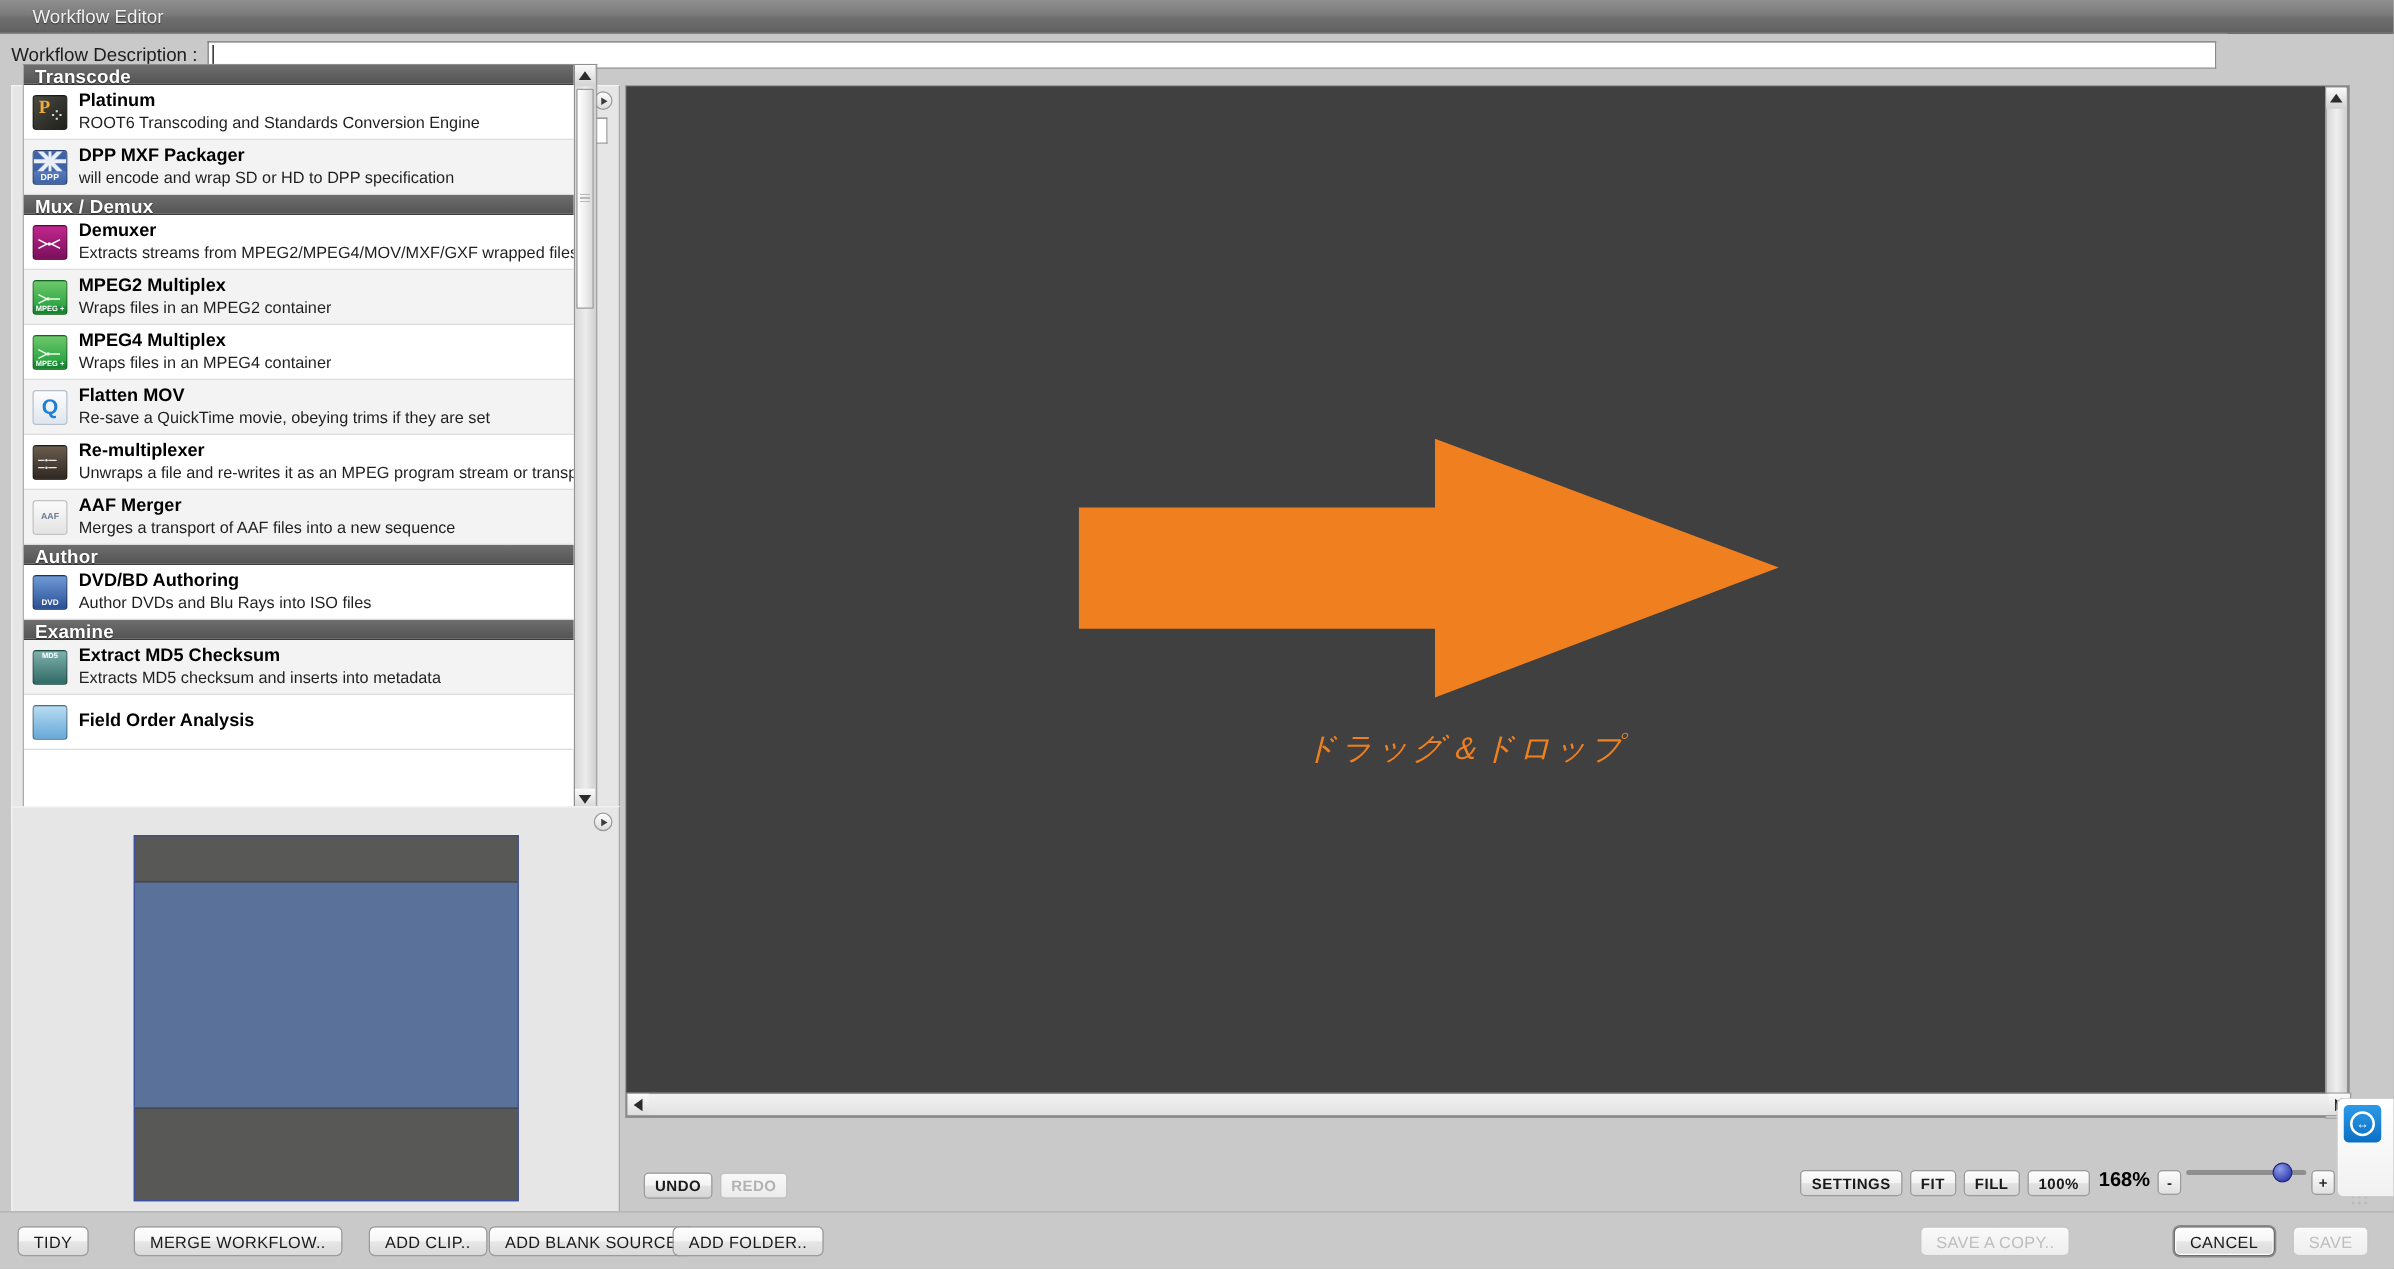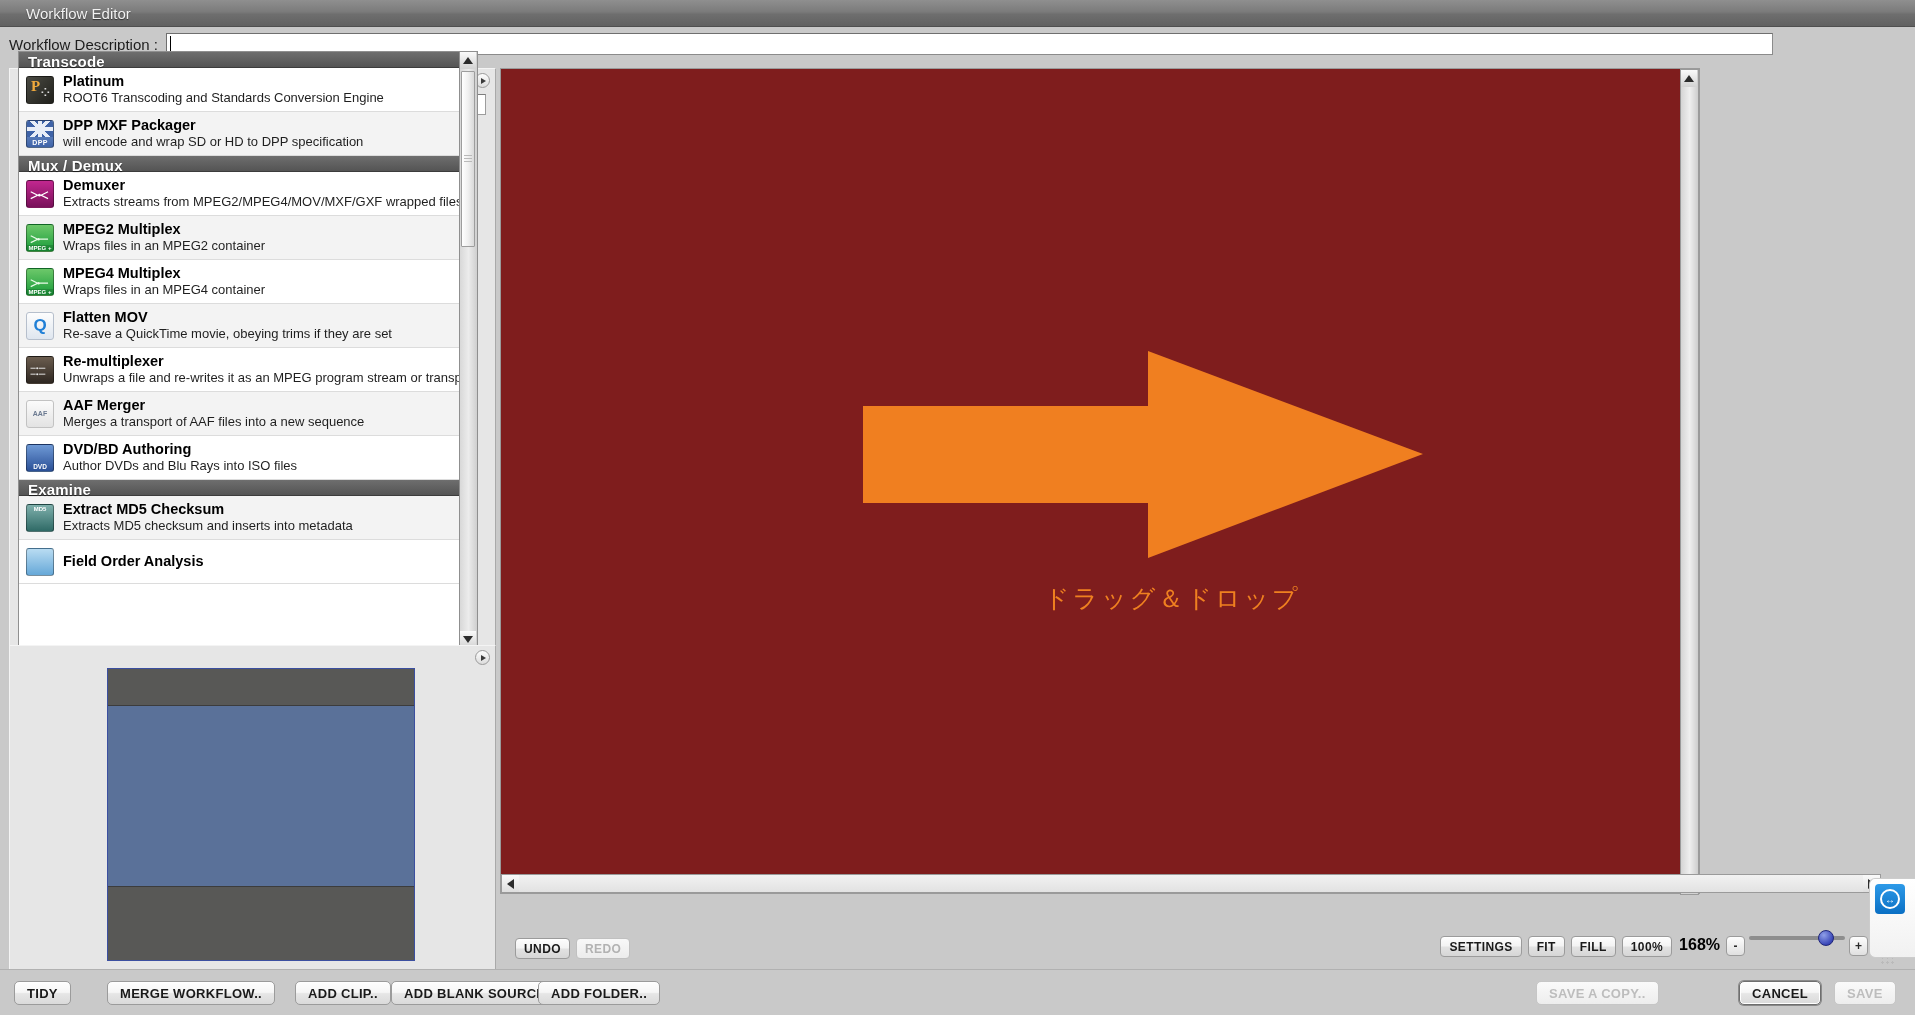--- a/index.html
+++ b/index.html
@@ -174,23 +174,24 @@
     position: absolute; left: 0; top: 36px; width: 100%; height: 182px;
     background: #5a7199; border-top: 1px solid #3c3c3c; border-bottom: 1px solid #3c3c3c;
   }
 
   
   .canvaswrap {
     position: absolute; left: 500px; top: 68px; width: 1400px; height: 846px;
     background: #c9c9c9;
   }
   .canvas {
-    position: absolute; left: 0; top: 0; width: 1200px; height: 826px;
-    background: #7f1d1d;
+    position: absolute; left: 0; top: 0; width: 1380px; height: 826px;
+    background: #404040;
     border: 1px solid #9a9a9a;
+    font-style: italic;
   }
   .canvas-vsb {
     position: absolute; right: 0; top: 0; width: 19px; height: 826px;
     background: linear-gradient(to right,#d5d5d5,#efefef,#cdcdcd);
     border: 1px solid #9a9a9a;
   }
   .canvas-hsb {
     position: absolute; left: 0; bottom: 0; width: 1380px; height: 19px;
     background: linear-gradient(to bottom,#f2f2f2,#e2e2e2);
     border: 1px solid #9a9a9a;
@@ -247,21 +248,21 @@
   }
 
   
   .bottombar {
     position: absolute; left: 0; bottom: 0; width: 1915px; height: 46px;
     background: #c9c9c9; border-top: 1px solid #b1b1b1;
   }
   .bbtn {
     position: absolute; top: 11px;
     display: inline-flex; align-items: center; justify-content: center;
-    height: 24px; padding: 0 12px; font-size: 13px; font-weight: bold;
+    height: 24px; padding: 0 12px; font-size: 13px; font-weight: normal;
     color: #1a1a1a; letter-spacing: .3px;
     background: linear-gradient(to bottom,#fefefe 0%,#f6f6f6 47%,#e6e6e6 53%,#dadada 100%);
     border: 1px solid #9b9b9b; border-radius: 5px;
     box-shadow: inset 0 1px 0 #ffffff;
     white-space: nowrap;
   }
   .bbtn.disabled { color:#bdbdbd; border-color:#c6c6c6;
     background: linear-gradient(to bottom,#fafafa,#ededed); box-shadow:none; }
   .bbtn.focus { border-color:#6e6e6e; box-shadow: inset 0 0 0 1px #ffffff, 0 0 0 1px #8a8a8a; }
 
@@ -405,20 +406,21 @@
       <div class="item alt">
         <div class="ico aaf">
           <span class="tag">AAF</span>
         </div>
         <div class="itxt">
           <div class="iname">AAF Merger</div>
           <div class="idesc">Merges a transport of AAF files into a new sequence</div>
         </div>
       </div>
 
+      <div class="grp">Author</div>
 
       <div class="item">
         <div class="ico dvd">
           <span class="tag">DVD</span>
         </div>
         <div class="itxt">
           <div class="iname">DVD/BD Authoring</div>
           <div class="idesc">Author DVDs and Blu Rays into ISO files</div>
         </div>
       </div>

